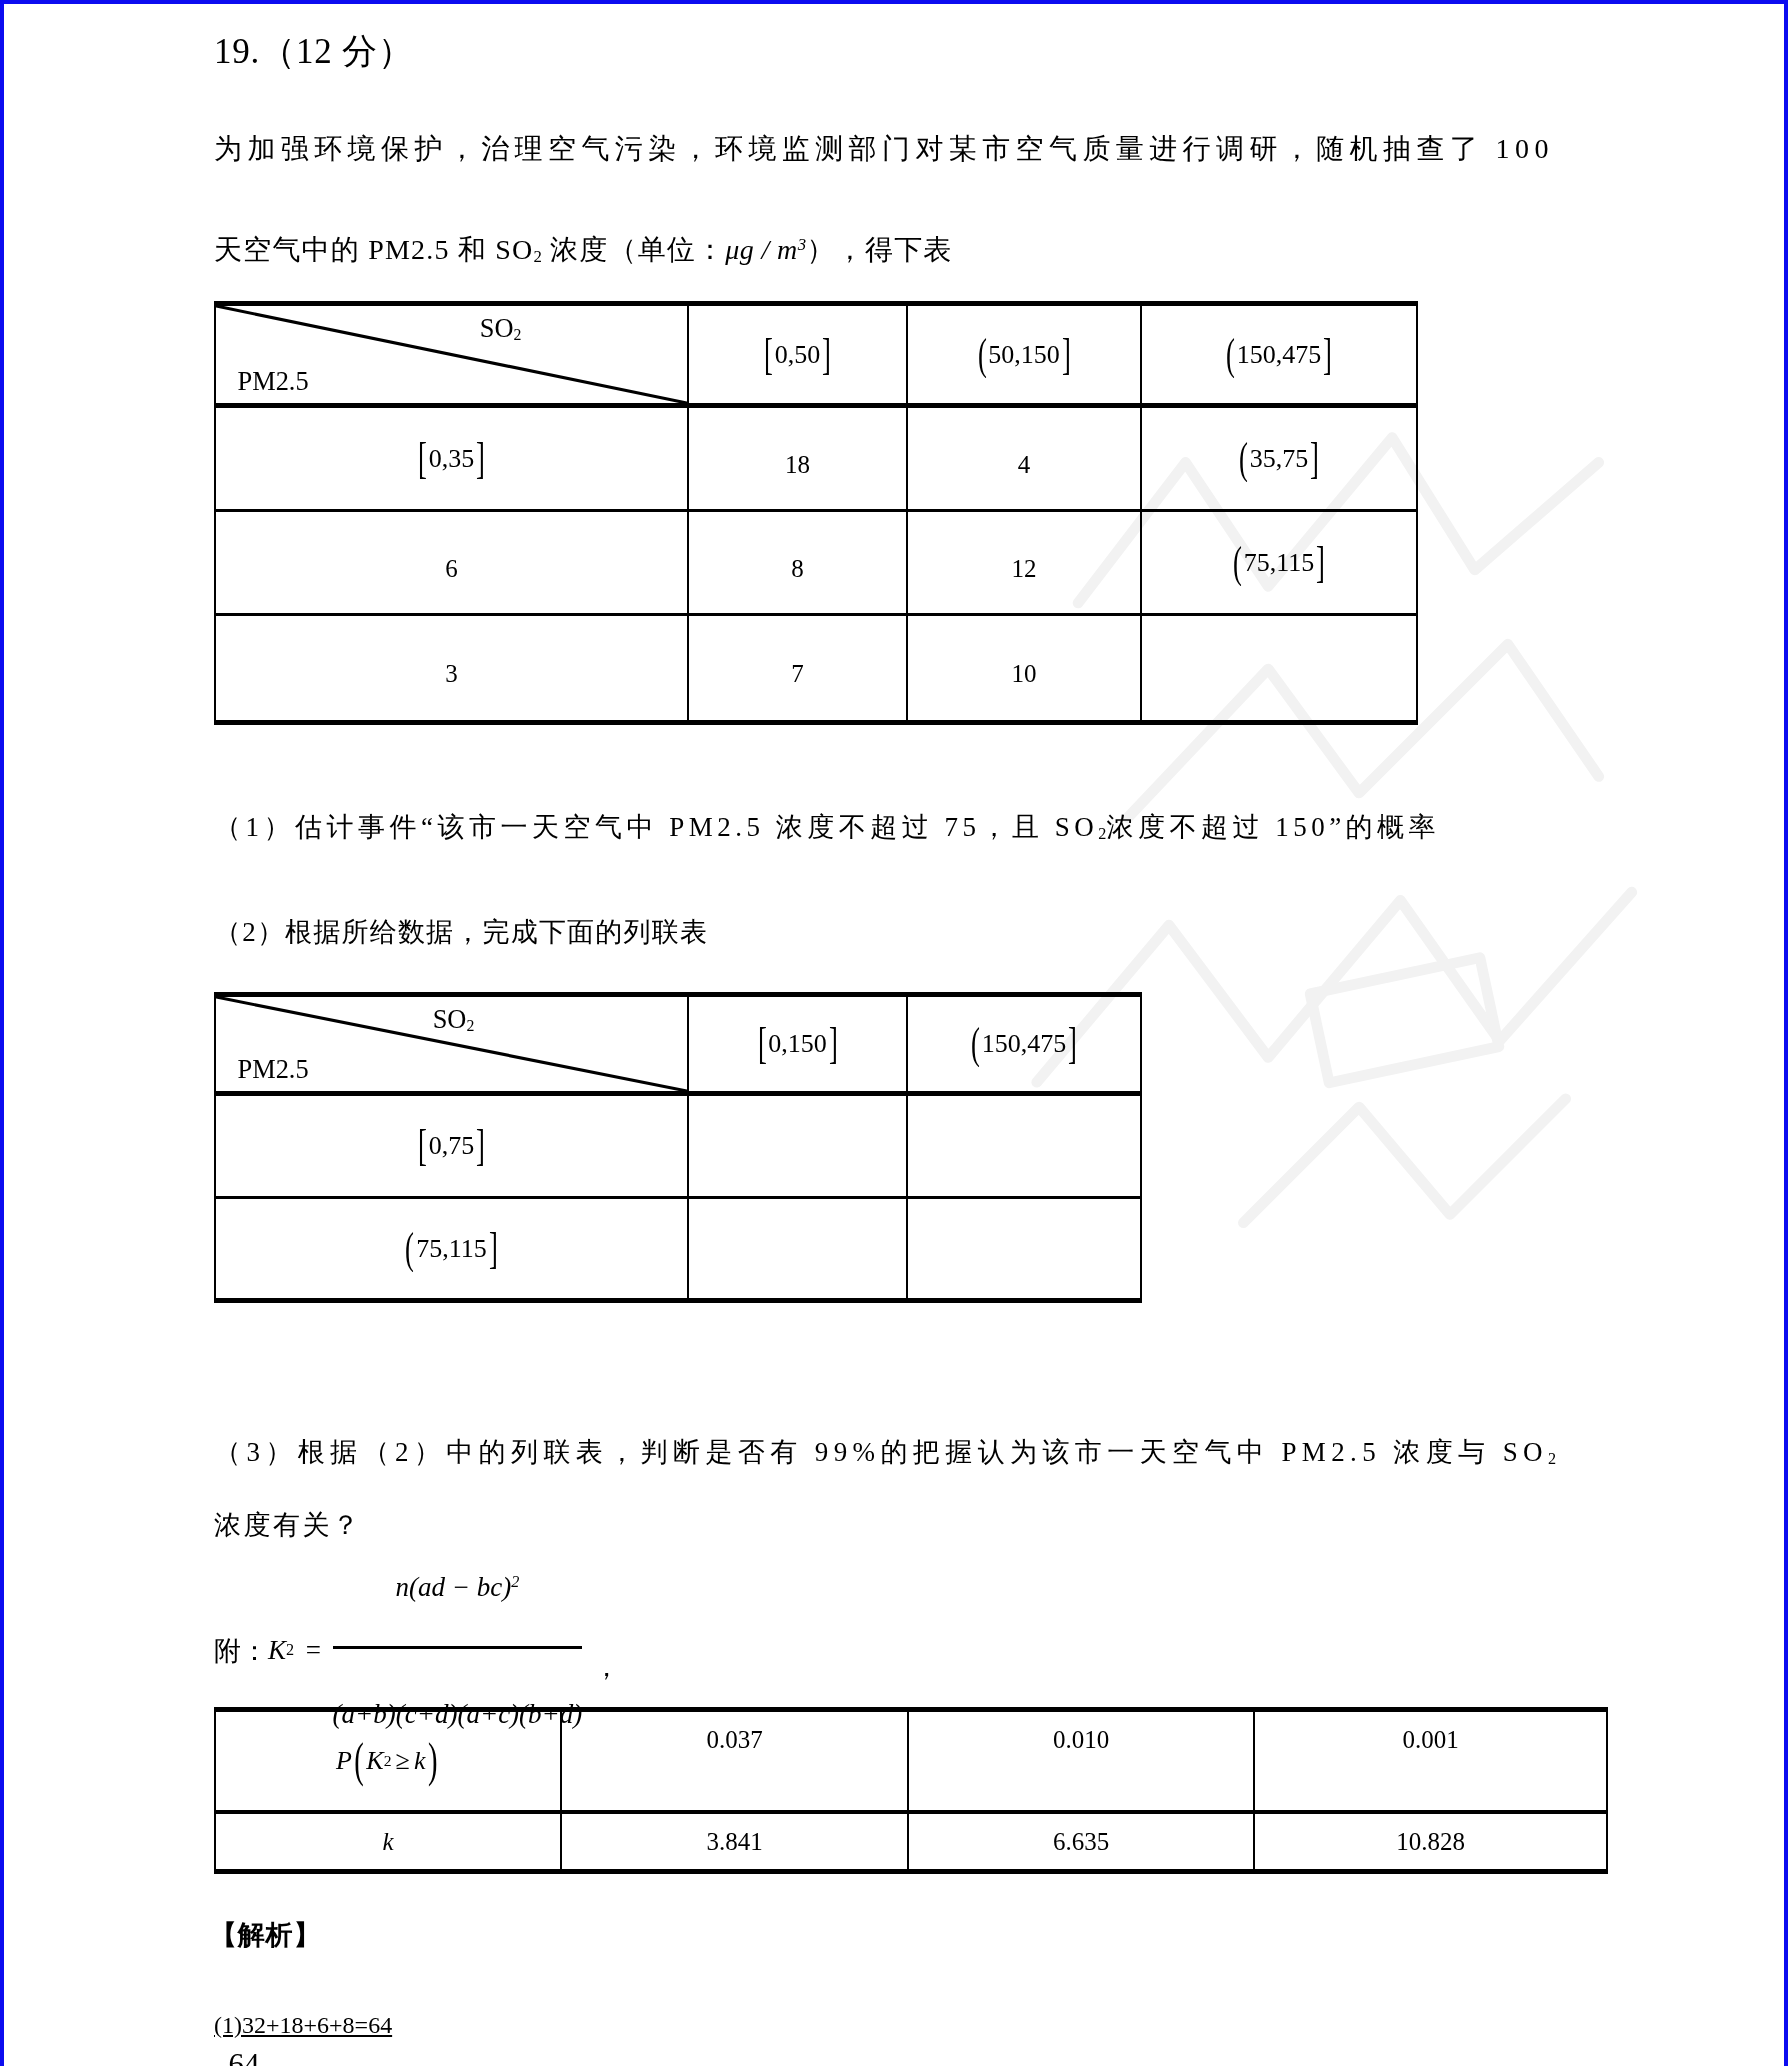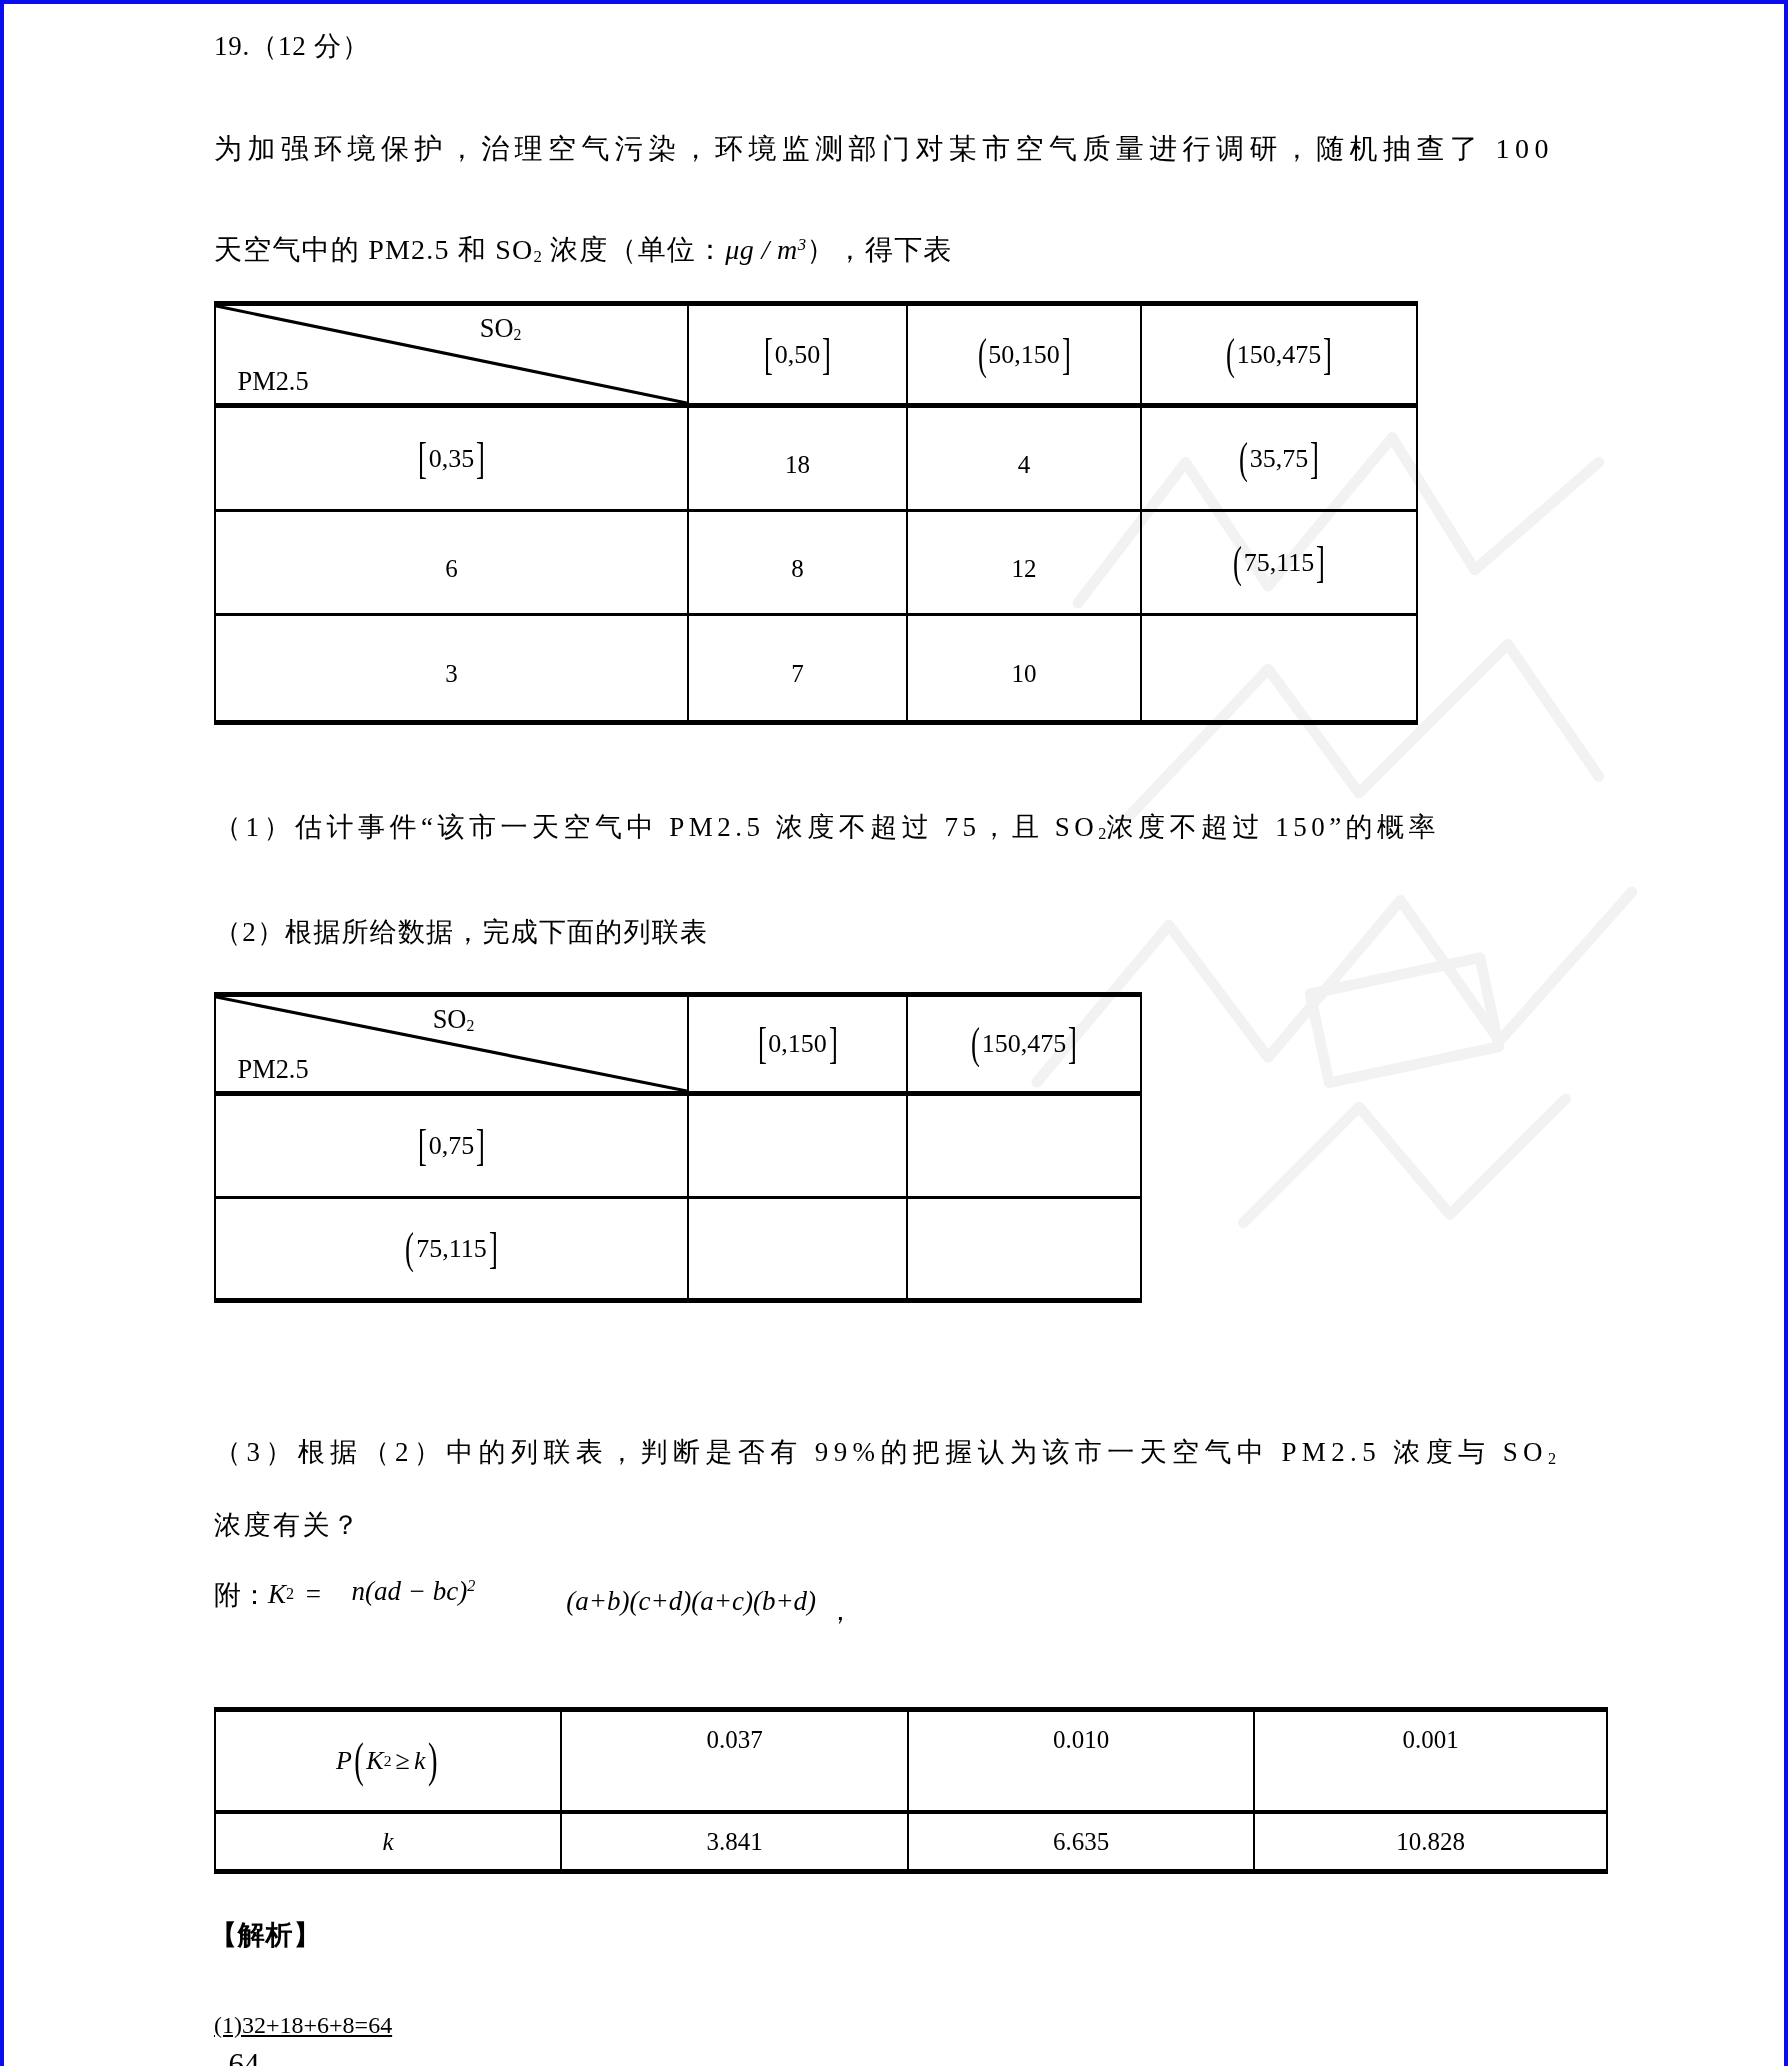--- a/index.html
+++ b/index.html
@@ -7,21 +7,21 @@
     position:relative;
     width:1788px;height:2277px;
     box-sizing:border-box;
     background:#ffffff;
     border:4.1px solid #0c0cf0;
     overflow:hidden;
     font-family:"Liberation Serif","DejaVu Serif",serif;
     color:#000;
   }
   .line{position:absolute;white-space:nowrap;line-height:1.25;}
-  .num-line{left:210px;top:26px;font-size:27px;letter-spacing:0.8px;}
+  .num-line{left:210px;top:26px;font-size:35px;letter-spacing:0.8px;}
   .intro1{left:210px;top:127px;font-size:28px;letter-spacing:5.4px;}
   .intro2{left:210px;top:228px;font-size:28px;letter-spacing:1.2px;}
   .q1{left:210px;top:807px;font-size:27px;letter-spacing:4.5px;}
   .q2{left:210px;top:912px;font-size:27px;letter-spacing:1.2px;}
   .q3a{left:210px;top:1396px;font-size:27px;letter-spacing:5.4px;margin-top:36px;}
   .q3b{left:210px;top:1505px;font-size:27px;letter-spacing:2.5px;}
   .sub{font-size:0.60em;vertical-align:-0.18em;letter-spacing:0;}
   .sup{font-size:0.60em;vertical-align:0.55em;letter-spacing:0;}
   .it{font-style:italic;}
   .unit{font-style:italic;letter-spacing:0.4px;}
@@ -71,21 +71,21 @@
   .vcell{align-items:flex-start;padding-top:12.4px;font-size:25px;}
   .t3 .vtop{align-items:flex-start;padding-top:14px;font-size:25px;}
   .t3 .kv{font-size:25px;}
   .plabel{font-size:26px;}
   .plabel .bigp{display:inline-block;transform:scaleY(1.7);transform-origin:50% 52%;font-size:1.1em;padding:0 2.5px;}
   .plabel .ge{padding:0 4.1px;}
 
   
   .formula{position:absolute;left:210px;top:1568px;display:flex;align-items:center;font-size:27px;}
   .formula .eq{margin:0 11.6px;}
-  .frac{display:inline-flex;flex-direction:row;align-items:center;gap:36px;}
+  .frac{display:inline-flex;flex-direction:column;align-items:center;gap:36px;}
   .frac .fnum{padding:0 19px 6.6px;}
   .frac .fbar{align-self:stretch;height:0;border-top:3.7px solid #000;}
   .frac .fden{padding-top:14px;}
   .f-comma{margin-left:10.7px;position:relative;top:16.5px;}
 
   
   .analysis{left:206px;top:1915px;font-size:27px;font-weight:bold;letter-spacing:0.8px;}
   .sol1{left:210px;top:2006px;font-size:24px;text-decoration:underline;}
   .solfrac{position:absolute;left:212px;top:2043px;display:flex;align-items:center;font-size:31px;}
   .solfrac .fnum{padding:0 12.4px 5.8px;}

